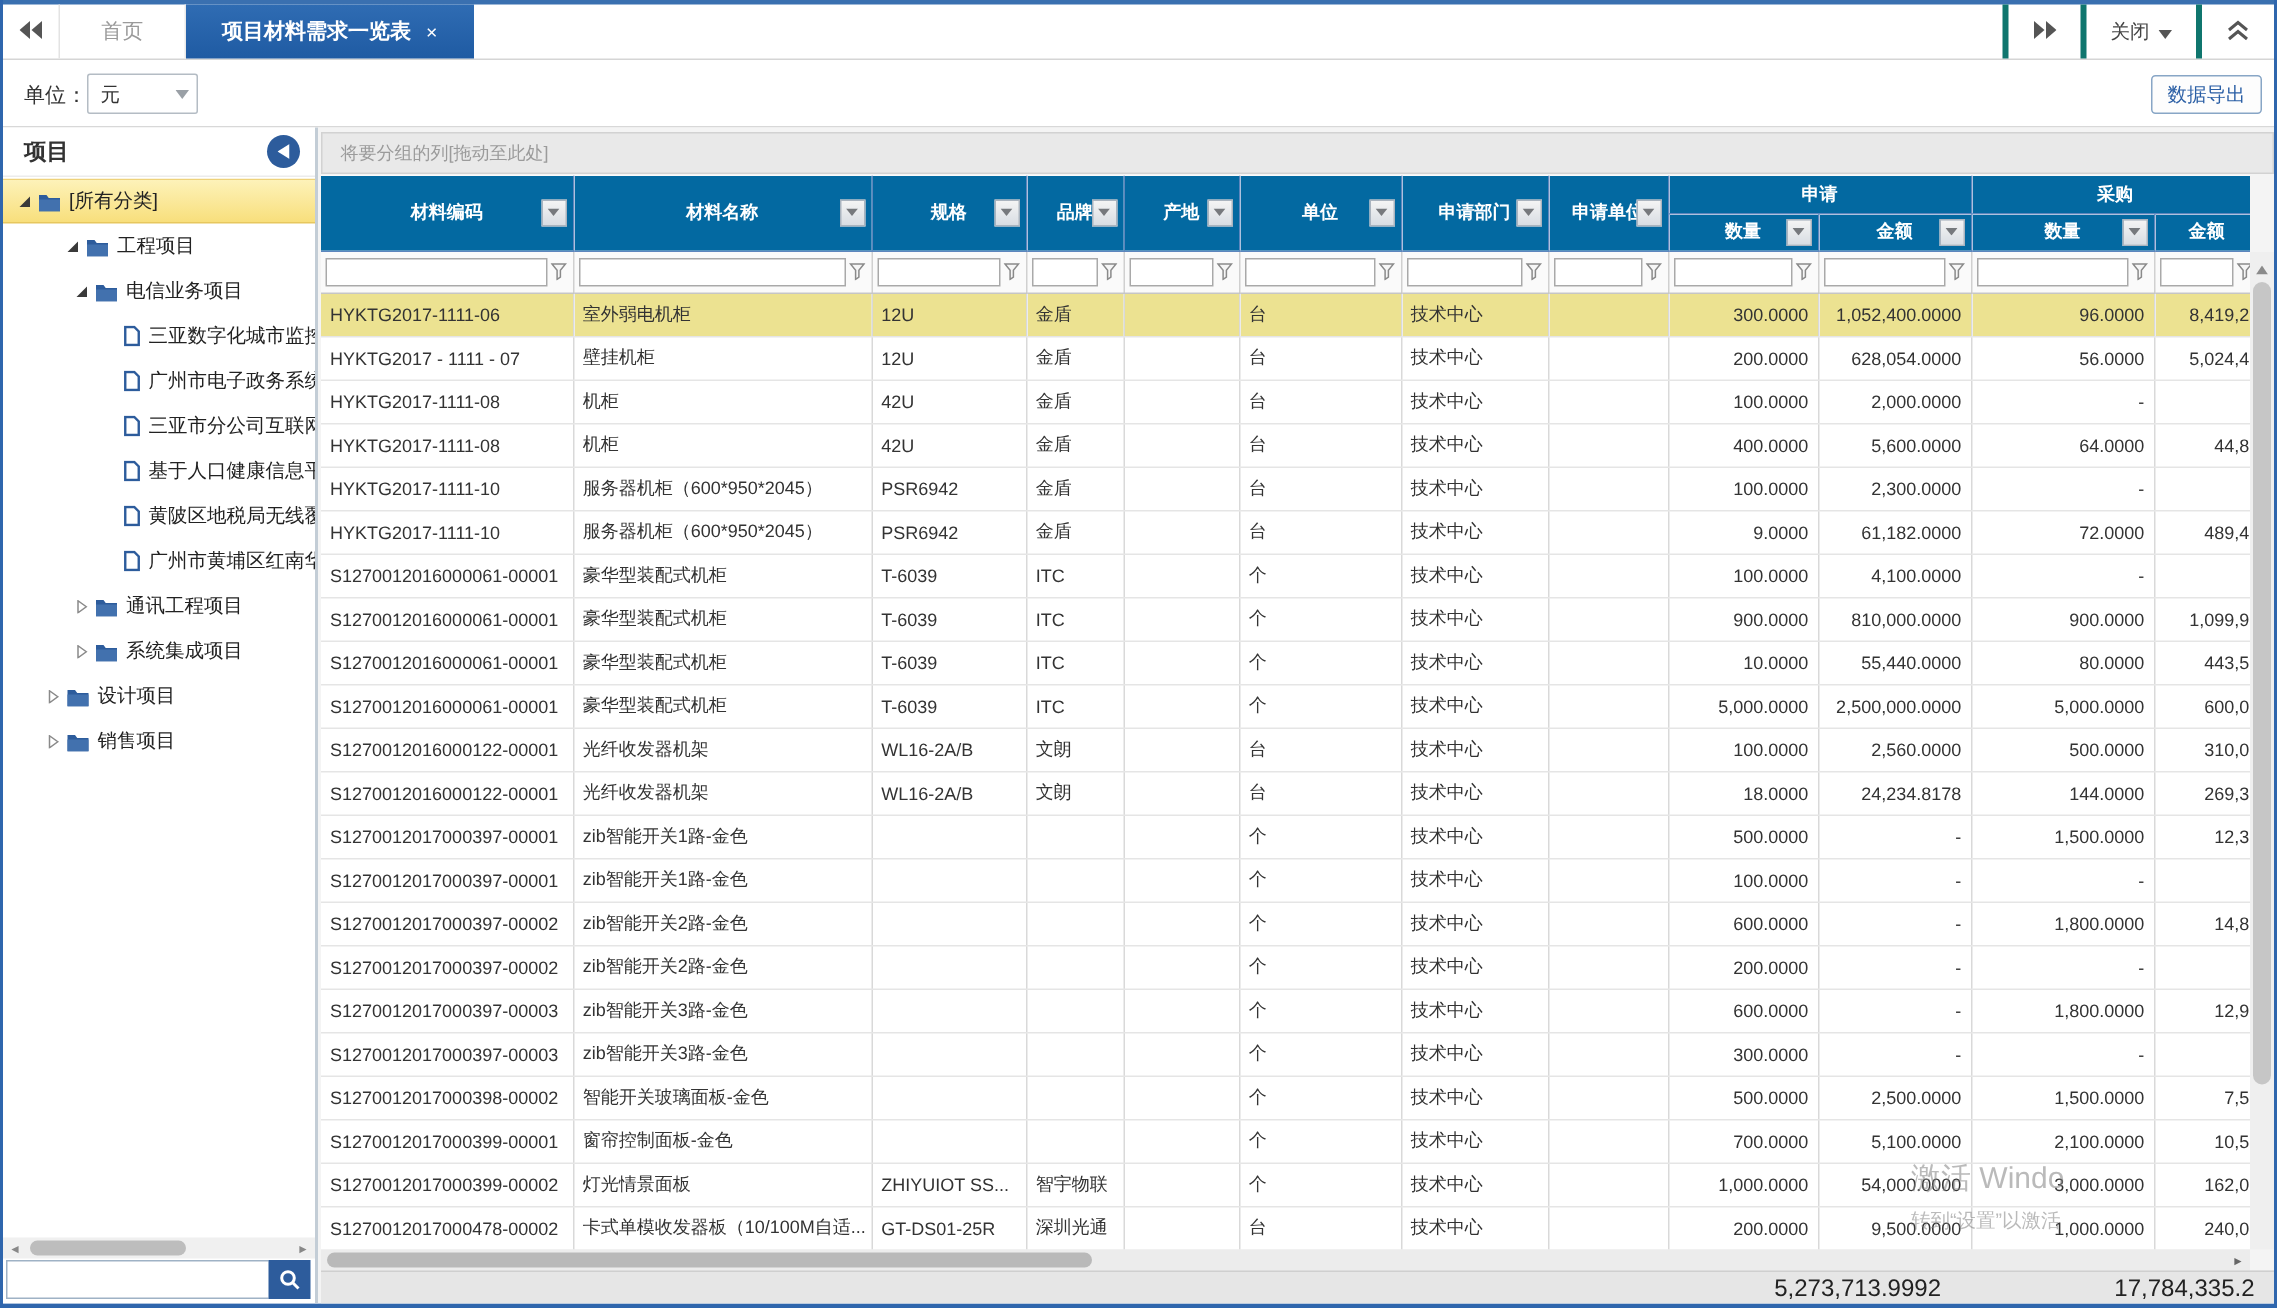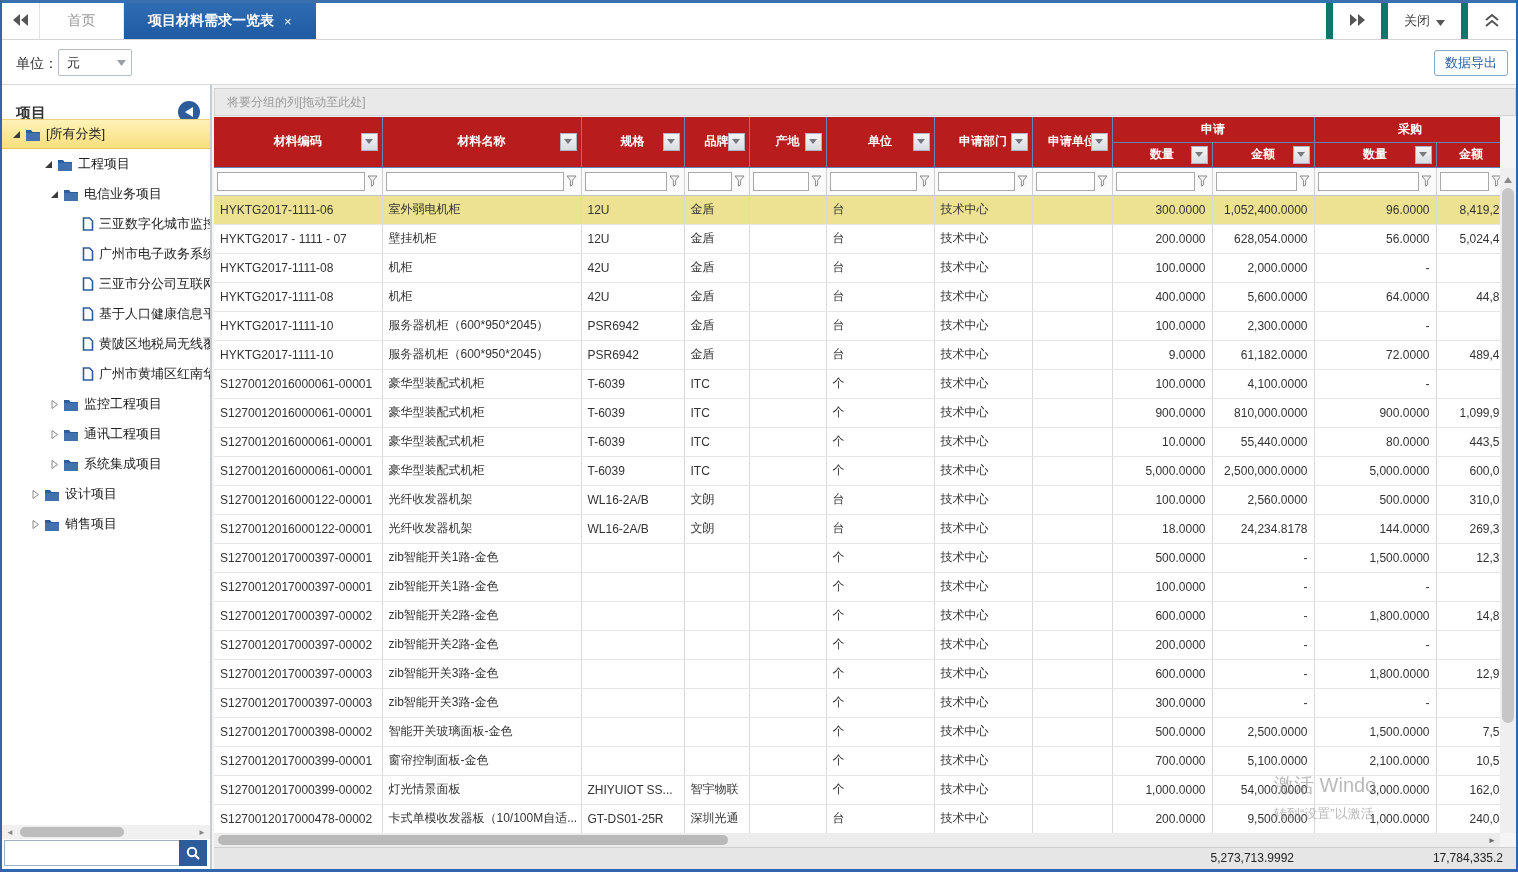--- a/index.html
+++ b/index.html
@@ -16,37 +16,37 @@
   .tabbar { position:absolute; top:0; left:0; right:0; height:40px; background:#fff;
     border-top:3px solid #3a70b0; border-bottom:1px solid #d5d5d5; display:flex; align-items:stretch; }
   .tab-nav { width:38px; display:flex; align-items:center; justify-content:center; border-right:1px solid #e3e3e3; cursor:pointer; }
   .tab { display:flex; align-items:center; justify-content:center; padding:0 24px; font-size:14px; cursor:pointer; }
   .tab.home { color:#9a9a9a; width:84px; border-right:1px solid #e9e9e9; }
   .tab.active { background:linear-gradient(#2f6cb3,#1f5ba3); color:#fff; font-weight:bold; }
   .tab.active .tab-close { margin-left:10px; font-weight:normal; font-size:13px; color:#fff; cursor:pointer; }
   .tab-spacer { flex:1; }
   .tab-right { display:flex; align-items:stretch; }
   .tab-right .tbtn { display:flex; align-items:center; justify-content:center; padding:0 16px;
-      border-left:7px solid #0f766e; color:#444; font-size:13px; cursor:pointer; }
+      border-left:4px solid #0f766e; color:#444; font-size:13px; cursor:pointer; }
   .tbtn .caret { margin-left:6px; }
 
   
   .toolbar { position:absolute; top:40px; left:0; right:0; height:45px; background:#fff; border-bottom:1px solid #d8d8d8; }
   .unit-label { position:absolute; left:14px; top:15px; font-size:14px; color:#333; }
   .unit-select { position:absolute; left:56px; top:9px; width:74px; height:27px; background:#fff;
       border:1px solid #b4bcc4; border-radius:2px; display:flex; align-items:center; cursor:pointer; }
   .unit-select .val { flex:1; padding-left:8px; font-size:13px; color:#333; }
   .unit-select .arrow { width:20px; display:flex; align-items:center; justify-content:center; }
   .export-btn { position:absolute; right:8px; top:10px; height:26px; padding:0 10px; background:#fdfdfd;
       border:1px solid #88a6c6; border-radius:3px; color:#2b5fa5; font-size:13px; line-height:24px; cursor:pointer; }
 
   
   .sidebar { position:absolute; left:0; top:85px; bottom:0; width:210px; background:#fff; border-right:2px solid #c3cdd6; }
   .sb-header { position:absolute; top:0; left:0; right:0; height:33px; line-height:33px; padding-left:14px;
-      font-size:15px; font-weight:bold; color:#333; border-bottom:1px solid #ececec;margin-top:11px; }
+      font-size:15px; font-weight:bold; color:#333; border-bottom:1px solid #ececec; }
   .sb-collapse { position:absolute; right:10px; top:5px; width:22px; height:22px; border-radius:50%;
       background:#2d5c9c; display:flex; align-items:center; justify-content:center; cursor:pointer; }
   .tree { position:absolute; top:34px; left:0; right:0; bottom:44px; overflow:hidden; font-size:13px; }
   .tree-item { height:30px; display:flex; align-items:center; white-space:nowrap; overflow:hidden; cursor:pointer; }
   .tree-item.selected { background:linear-gradient(#fdf2b9,#f8df7c); border-top:1px solid #eed27a; border-bottom:1px solid #e7c75f; }
   .tree-item .tw { width:12px; display:flex; align-items:center; justify-content:center; flex:0 0 12px; }
   .tree-item .ticon { margin:0 5px 0 3px; display:flex; align-items:center; flex:0 0 auto; }
   .tree-item .tlabel { color:#222; overflow:hidden; }
   .sb-hscroll { position:absolute; left:0; right:0; bottom:30px; height:14px; background:#f0f0f0; }
   .sb-hscroll .thumb { position:absolute; left:18px; top:2px; width:104px; height:10px; background:#bdbdbd; border-radius:5px; }
@@ -56,21 +56,21 @@
   .sb-search input { flex:1; height:26px; border:1px solid #9fb2c5; border-right:none; padding:0 6px; font-size:12px; outline:none; }
   .sb-search .go { width:28px; height:26px; background:#2d5c9c; display:flex; align-items:center; justify-content:center; cursor:pointer; }
 
   
   .content { position:absolute; left:210px; right:0; top:85px; bottom:0; background:#f4f4f4; }
   .groupbar { position:absolute; top:3px; left:2px; right:0; height:28px; background:#e9e9e9;
       border:1px solid #d2d2d2; color:#9b9b9b; line-height:26px; padding-left:12px; font-size:12px; }
   .gridbox { position:absolute; top:32px; left:2px; right:16px; bottom:36px; overflow:hidden; background:#fff; }
 
   table.grid { border-collapse:collapse; table-layout:fixed; width:1292px; }
-  table.grid th { background:#b91c1c; color:#fff; font-size:12px; font-weight:bold;
+  table.grid th { background:#0369a1; color:#fff; font-size:12px; font-weight:bold;
       border-right:1px solid #5d86bd; border-bottom:1px solid #5d86bd; position:relative; padding:0 0; text-align:center; }
   table.grid tr.h1 th.grp { height:25px; }
   table.grid tr.h2 th { height:25px; }
   th .hdd { position:absolute; right:4px; top:50%; margin-top:-9px; width:17px; height:18px;
       background:linear-gradient(#f4f4f4,#d8dde3); border:1px solid #aab4bf; display:flex; align-items:center; justify-content:center; cursor:pointer; }
   tr.filter td { background:#fafafa; border-right:1px solid #d0d0d0; border-bottom:1px solid #c6c6c6; padding:3px 3px; height:28px; }
   tr.filter .fwrap { display:flex; align-items:center; }
   tr.filter input { flex:1; min-width:10px; height:19px; border:1px solid #a9a9a9; outline:none; padding:0 3px; font-size:11px; }
   tr.filter .funnel { flex:0 0 12px; margin-left:2px; display:flex; align-items:center; cursor:pointer; }
   tbody td { height:29px; border-right:1px solid #d9d9d9; border-bottom:1px solid #e5e5e5; padding:0 6px;
@@ -78,21 +78,21 @@
   tbody td.num { text-align:right; }
   tbody tr.sel td { background:#ece291; }
 
   .vscroll { position:absolute; right:0; top:83px; width:16px; bottom:36px; background:#efefef; }
   .vscroll .up { position:absolute; top:4px; left:4px; }
   .vscroll .thumb { position:absolute; left:2px; top:20px; width:12px; height:535px; background:#c6c6c6; border-radius:6px; }
   .hscroll { position:absolute; left:2px; right:16px; bottom:22px; height:14px; background:#ececec; }
   .hscroll .thumb { position:absolute; left:4px; top:2px; width:510px; height:10px; background:#b9b9b9; border-radius:5px; }
   .hscroll .ar { position:absolute; right:4px; top:3px; font-size:8px; color:#666; }
   .summary { position:absolute; left:2px; right:0; bottom:0; height:22px; background:#e6e6e6; border-top:1px solid #cfcfcf; }
-  .summary span { position:absolute; top:3px; font-size:12px; color:#222; }
+  .summary span { position:absolute; top:3px; font-size:16px; color:#222; }
   .sum-apply { right:222px; }
   .sum-pur { right:13px; }
 
   .watermark { position:absolute; left:1272px; top:772px; z-index:50; color:rgba(130,130,130,0.55); pointer-events:none; }
   .watermark .w1 { font-size:20px; white-space:nowrap; }
   .watermark .w2 { font-size:13px; white-space:nowrap; margin-top:6px; }
 </style>
 </head>
 <body>
 
@@ -254,34 +254,20 @@
           <span class="tlabel">黄陂区地税局无线覆盖</span>
         </div>
         <div class="tree-item" style="padding-left: 65px;">
           <span class="tw"></span>
           <span class="ticon">
             <svg width="12" height="14">
               <path d="M1.5 1 h6 l3 3 v9 h-9 z" fill="#fff" stroke="#2d5c9c" stroke-width="1.6"></path>
             </svg>
           </span>
           <span class="tlabel">广州市黄埔区红南华二</span>
-        </div>
-        <div class="tree-item" style="padding-left: 46px;">
-          <span class="tw">
-            <svg width="9" height="9">
-              <polygon points="2,0.5 7.5,4.5 2,8.5" fill="#fff" stroke="#8a8a8a"></polygon>
-            </svg>
-          </span>
-          <span class="ticon">
-            <svg width="16" height="13">
-              <path d="M1 2 h5 l1.5 2 H15 v9 H1 z" fill="#2d5c9c"></path>
-              <path d="M1 5 h14 v8 H1 z" fill="#4271ae"></path>
-            </svg>
-          </span>
-          <span class="tlabel">监控工程项目</span>
         </div>
         <div class="tree-item" style="padding-left: 46px;">
           <span class="tw">
             <svg width="9" height="9">
               <polygon points="2,0.5 7.5,4.5 2,8.5" fill="#fff" stroke="#8a8a8a"></polygon>
             </svg>
           </span>
           <span class="ticon">
             <svg width="16" height="13">
               <path d="M1 2 h5 l1.5 2 H15 v9 H1 z" fill="#2d5c9c"></path>

